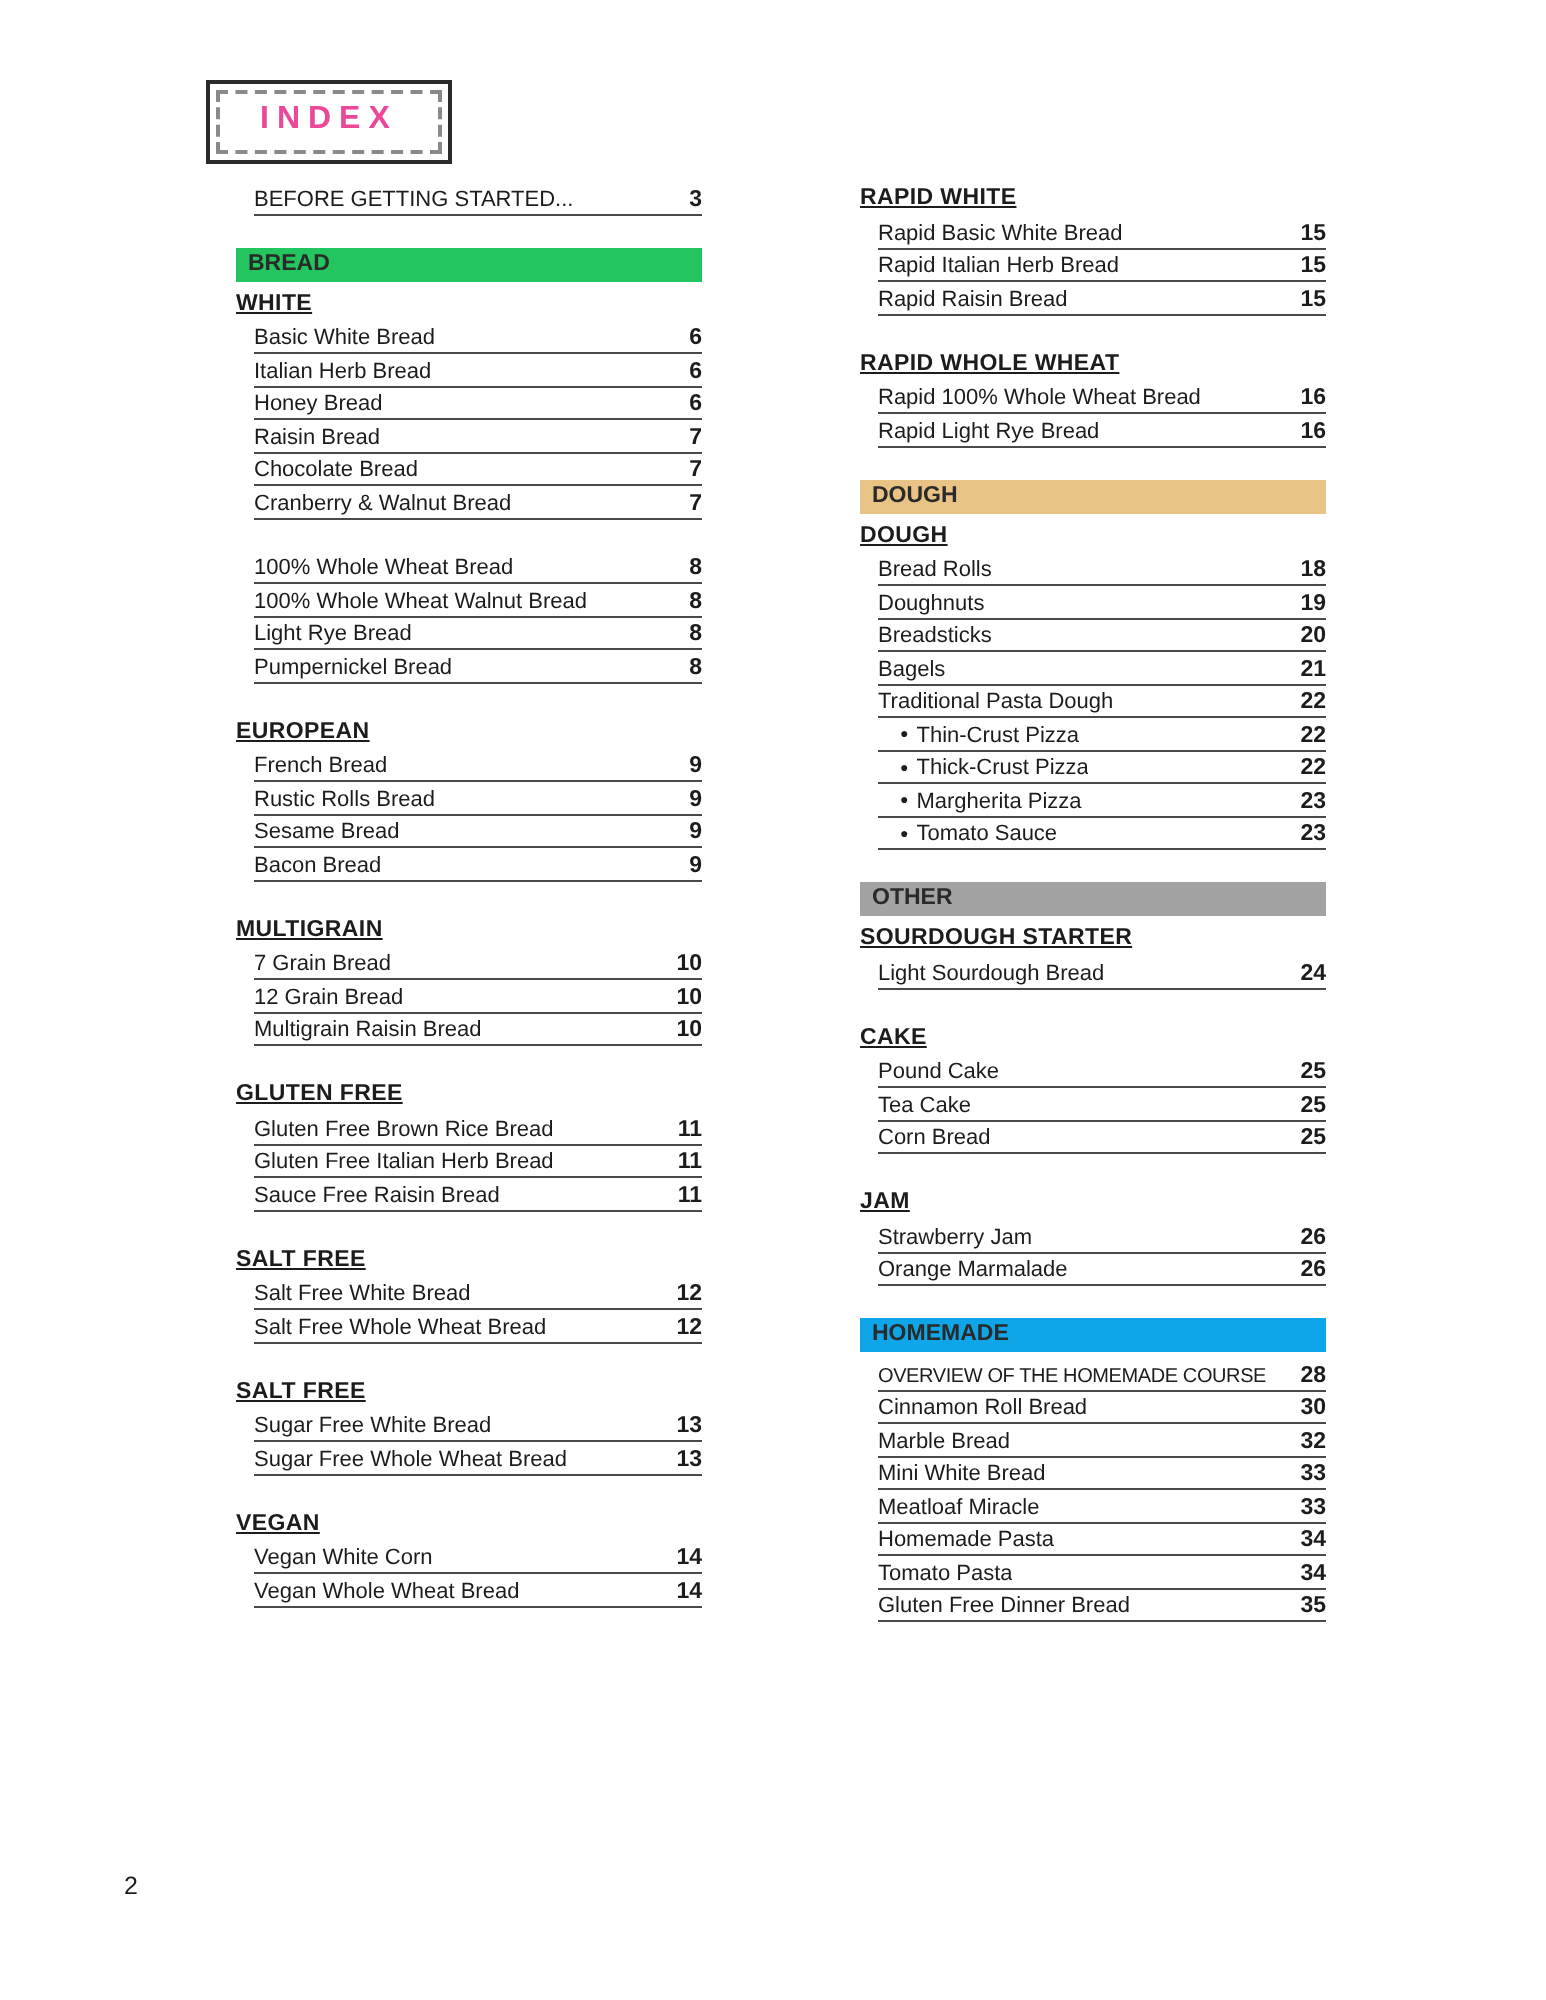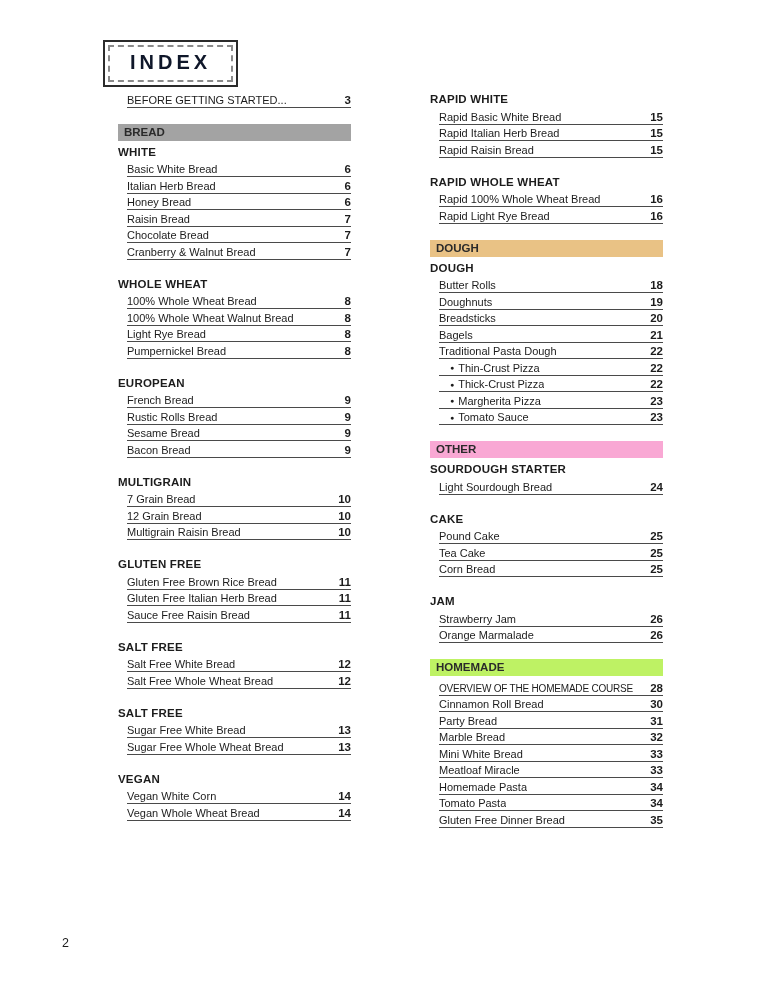--- a/index.html
+++ b/index.html
@@ -19,23 +19,23 @@
     border: 2px solid #2b2b2b;
     padding: 3px;
     background: #ffffff;
   }
   .index-box .inner {
     border: 2px dashed #8a8a8a;
     padding: 4px 20px 6px 20px;
   }
   .index-box .inner .title {
     font-weight: bold;
-    font-size: 20px;
+    font-size: 16px;
     letter-spacing: 4px;
-    color: #0f172a;
+    color: #ec4899;
   }
   .col {
     position: absolute;
     top: 91px;
     width: 233px;
   }
   .col.left  { left: 118px; }
   .col.right { left: 430px; }
   .section { margin-bottom: 16px; }
   .banner {
@@ -43,20 +43,21 @@
     font-size: 11.5px;
     color: #2a2a2a;
     padding: 2px 0 3px 6px;
     margin-bottom: 3px;
   }
   .heading {
     font-weight: bold;
     font-size: 11.5px;
     padding: 2px 0 3px 0;
     letter-spacing: 0.2px;
+    text-decoration: underline;
   }
   .row {
     display: flex;
     align-items: flex-end;
     justify-content: space-between;
     margin-left: 9px;
     border-bottom: 1px solid #4a4a4a;
     height: 16.5px;
     box-sizing: border-box;
     padding-bottom: 1px;
@@ -101,21 +102,21 @@
   </div>
 
   <div class="col left">
       <div class="section">
         <div class="row">
           <span class="label">BEFORE GETTING STARTED...</span>
           <span class="pg">3</span>
         </div>
       </div>
       <div class="section">
-        <div class="banner" style="background: #a3a3a3;">BREAD</div>
+        <div class="banner" style="background: #22c55e;">BREAD</div>
         <div class="heading">WHITE</div>
         <div class="row">
           <span class="label">Basic White Bread</span>
           <span class="pg">6</span>
         </div>
         <div class="row">
           <span class="label">Italian Herb Bread</span>
           <span class="pg">6</span>
         </div>
         <div class="row">
@@ -129,21 +130,20 @@
         <div class="row">
           <span class="label">Chocolate Bread</span>
           <span class="pg">7</span>
         </div>
         <div class="row">
           <span class="label">Cranberry &amp; Walnut Bread</span>
           <span class="pg">7</span>
         </div>
       </div>
       <div class="section">
-        <div class="heading">WHOLE WHEAT</div>
         <div class="row">
           <span class="label">100% Whole Wheat Bread</span>
           <span class="pg">8</span>
         </div>
         <div class="row">
           <span class="label">100% Whole Wheat Walnut Bread</span>
           <span class="pg">8</span>
         </div>
         <div class="row">
           <span class="label">Light Rye Bread</span>
@@ -261,21 +261,21 @@
         </div>
         <div class="row">
           <span class="label">Rapid Light Rye Bread</span>
           <span class="pg">16</span>
         </div>
       </div>
       <div class="section">
         <div class="banner" style="background: rgb(233, 194, 133);">DOUGH</div>
         <div class="heading">DOUGH</div>
         <div class="row">
-          <span class="label">Butter Rolls</span>
+          <span class="label">Bread Rolls</span>
           <span class="pg">18</span>
         </div>
         <div class="row">
           <span class="label">Doughnuts</span>
           <span class="pg">19</span>
         </div>
         <div class="row">
           <span class="label">Breadsticks</span>
           <span class="pg">20</span>
         </div>
@@ -298,21 +298,21 @@
         <div class="row bullet">
           <span class="label"><span class="dot">●</span>Margherita Pizza</span>
           <span class="pg">23</span>
         </div>
         <div class="row bullet">
           <span class="label"><span class="dot">●</span>Tomato Sauce</span>
           <span class="pg">23</span>
         </div>
       </div>
       <div class="section">
-        <div class="banner" style="background: #f9a8d4;">OTHER</div>
+        <div class="banner" style="background: #a3a3a3;">OTHER</div>
         <div class="heading">SOURDOUGH STARTER</div>
         <div class="row">
           <span class="label">Light Sourdough Bread</span>
           <span class="pg">24</span>
         </div>
       </div>
       <div class="section">
         <div class="heading">CAKE</div>
         <div class="row">
           <span class="label">Pound Cake</span>
@@ -332,34 +332,30 @@
         <div class="row">
           <span class="label">Strawberry Jam</span>
           <span class="pg">26</span>
         </div>
         <div class="row">
           <span class="label">Orange Marmalade</span>
           <span class="pg">26</span>
         </div>
       </div>
       <div class="section">
-        <div class="banner" style="background: #bef264;">HOMEMADE</div>
+        <div class="banner" style="background: #0ea5e9;">HOMEMADE</div>
         <div class="row">
           <span class="label tight">OVERVIEW OF THE HOMEMADE COURSE</span>
           <span class="pg">28</span>
         </div>
         <div class="row">
           <span class="label">Cinnamon Roll Bread</span>
           <span class="pg">30</span>
         </div>
         <div class="row">
-          <span class="label">Party Bread</span>
-          <span class="pg">31</span>
-        </div>
-        <div class="row">
           <span class="label">Marble Bread</span>
           <span class="pg">32</span>
         </div>
         <div class="row">
           <span class="label">Mini White Bread</span>
           <span class="pg">33</span>
         </div>
         <div class="row">
           <span class="label">Meatloaf Miracle</span>
           <span class="pg">33</span>

